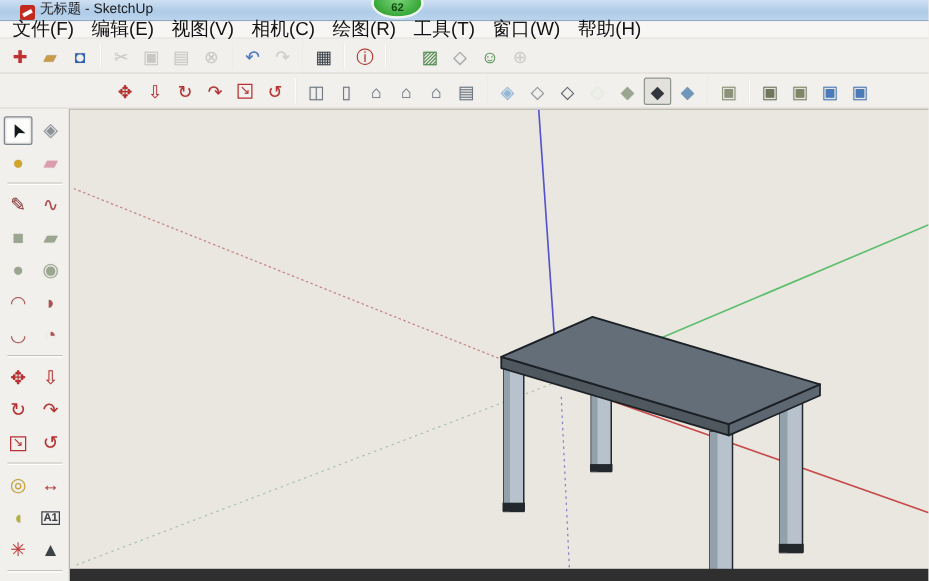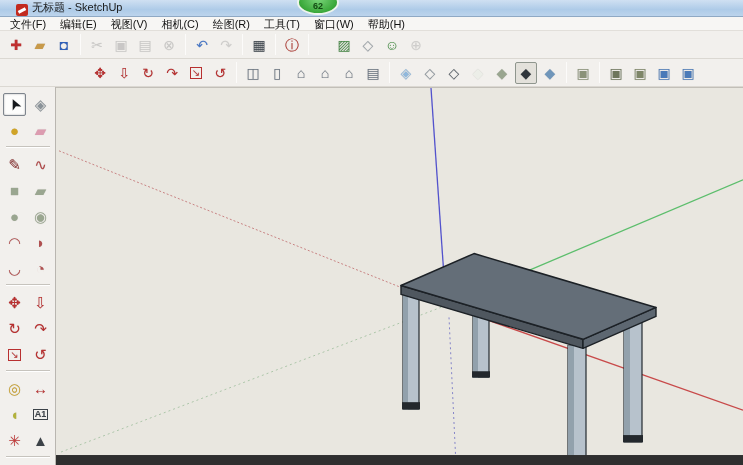--- a/index.html
+++ b/index.html
@@ -16,21 +16,21 @@
     background:#fff; transform:rotate(-28deg); }
   .title-text { font-size:11px; color:#1a1a1a; line-height:17px; white-space:nowrap; }
   .badge { position:absolute; left:297px; top:-10px; width:42px; height:25px; border-radius:50%;
     background:radial-gradient(ellipse at 50% 30%, #7ed87e, #3aa83a 70%, #2d8a2d);
     border:2px solid #eef4ee; z-index:50; display:flex; align-items:flex-end; justify-content:center;
     font-size:9px; font-weight:bold; color:#134a13; padding-bottom:2px; }
 
   
   .menubar { height:14px; background:#f7f6f4; display:flex; align-items:center;
     padding-left:3px; border-bottom:1px solid #e2dfda; }
-  .menu-item { font-size:11px; color:#111; padding:0 7px; line-height:14px; cursor:default;text-align:center; }
+  .menu-item { font-size:15px; color:#111; padding:0 7px; line-height:14px; cursor:default;text-align:center; }
 
   
   .toolbar { height:28px; background:#f2f0ed; display:flex; align-items:center;
     border-bottom:1px solid #dbd8d2; }
   .toolbar.row1 { padding-left:4px; }
   .toolbar.row2 { padding-left:88px; }
   .tb-divider { width:1px; height:21px; background:#c9c6c0; border-right:1px solid #fcfbfa;
     margin:0 4px; flex:0 0 auto; }
   .tb-icon { width:22px; height:22px; margin:0 1px; display:flex; align-items:center;
     justify-content:center; border-radius:2px; cursor:default; flex:0 0 auto; }

